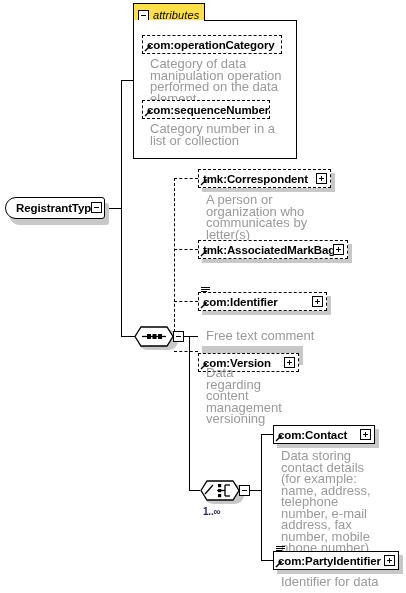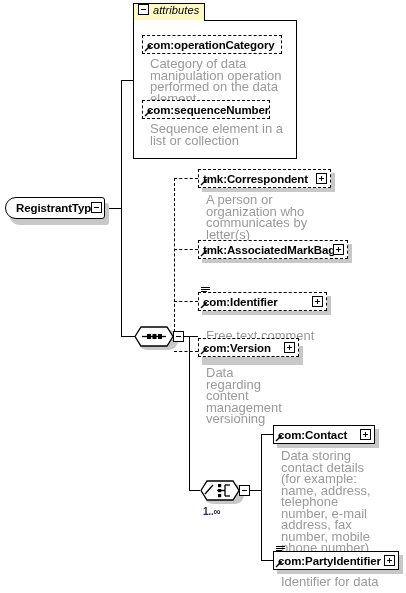--- a/index.html
+++ b/index.html
@@ -14,22 +14,22 @@
   .line{position:absolute;background:#000;}
   .vline{width:1px;}
   .hline{height:1px;}
   .dline-v{position:absolute;width:0;border-left:1px dashed #000;}
   .dline-h{position:absolute;height:0;border-top:1px dashed #000;}
 
   
   .attr-panel{position:absolute;left:133px;top:3px;width:164px;height:156px;}
   .attr-tab{
     position:absolute;left:0;top:0;width:72px;height:18px;
-    border:1px solid #000;border-bottom:none;background:#fef9c3;
-    box-sizing:border-box;display:flex;align-items:flex-start;z-index:3;
+    border:1px solid #000;border-bottom:none;background:#fde047;
+    box-sizing:border-box;display:flex;align-items:flex-end;z-index:3;
   }
   .attr-tab .lbl{
     font-style:italic;font-size:11px;color:#000;margin-left:4px;letter-spacing:.1px;
   }
   .attr-body{
     position:absolute;left:0;top:17px;width:164px;height:139px;
     border:1px solid #000;background:#fff;box-sizing:border-box;z-index:2;
   }
   .attr-mask{position:absolute;left:1px;top:17px;width:70px;height:2px;background:#fff;z-index:4;}
 
@@ -114,21 +114,21 @@
   <div class="desc" style="left:150px;top:58px;width:134px;">Category of data manipulation operation performed on the data element</div>
 
   <div class="node-shadow" style="left:146px;top:104px;width:128px;height:19px;"></div>
   <div class="node dashed" style="left:142px;top:100px;width:128px;">
     <svg class="arrow-glyph" viewBox="0 0 8 8">
       <path d="M1 7 L6 2" stroke="#000" stroke-width="1.4" fill="none"></path>
       <path d="M7 1 L3.4 1.8 L6.2 4.6 Z" fill="#000"></path>
     </svg>
     <span class="name">com:sequenceNumber</span>
   </div>
-  <div class="desc" style="left:150px;top:123px;width:134px;">Sequence element in a list or collection</div>
+  <div class="desc" style="left:150px;top:123px;width:134px;">Category number in a list or collection</div>
 
   <div class="root-shadow"></div>
   <div class="root-box">
     <span class="name">RegistrantType</span>
   </div>
   <div class="expbox" style="position:absolute;left:91px;top:202px;z-index:4;"></div>
 
   <div class="line hline" style="left:102px;top:208px;width:20px;"></div>
   <div class="line vline" style="left:121px;top:80px;height:257px;"></div>
 
@@ -184,21 +184,21 @@
       <path d="M1 7 L6 2" stroke="#000" stroke-width="1.4" fill="none"></path>
       <path d="M7 1 L3.4 1.8 L6.2 4.6 Z" fill="#000"></path>
     </svg>
     <span class="name">com:Identifier</span>
     <div class="expbox plus exp"></div>
   </div>
   <div class="desc" style="left:206px;top:317px;width:140px;margin-top:13px;">Free text comment</div>
 
   <div class="dline-h" style="left:174px;top:351px;width:24px;"></div>
   <div class="node-shadow" style="left:202px;top:346px;width:101px;height:19px;"></div>
-  <div class="node dashed" style="left:198px;top:338px;width:101px;">
+  <div class="node dashed" style="left:198px;top:353px;width:101px;">
     <svg class="arrow-glyph" viewBox="0 0 8 8">
       <path d="M1 7 L6 2" stroke="#000" stroke-width="1.4" fill="none"></path>
       <path d="M7 1 L3.4 1.8 L6.2 4.6 Z" fill="#000"></path>
     </svg>
     <span class="name">com:Version</span>
     <div class="expbox plus exp"></div>
   </div>
   <div class="desc" style="left:206px;top:367px;width:80px;">Data regarding content management versioning</div>
 
   <div class="line vline" style="left:189px;top:336px;height:154px;"></div>

